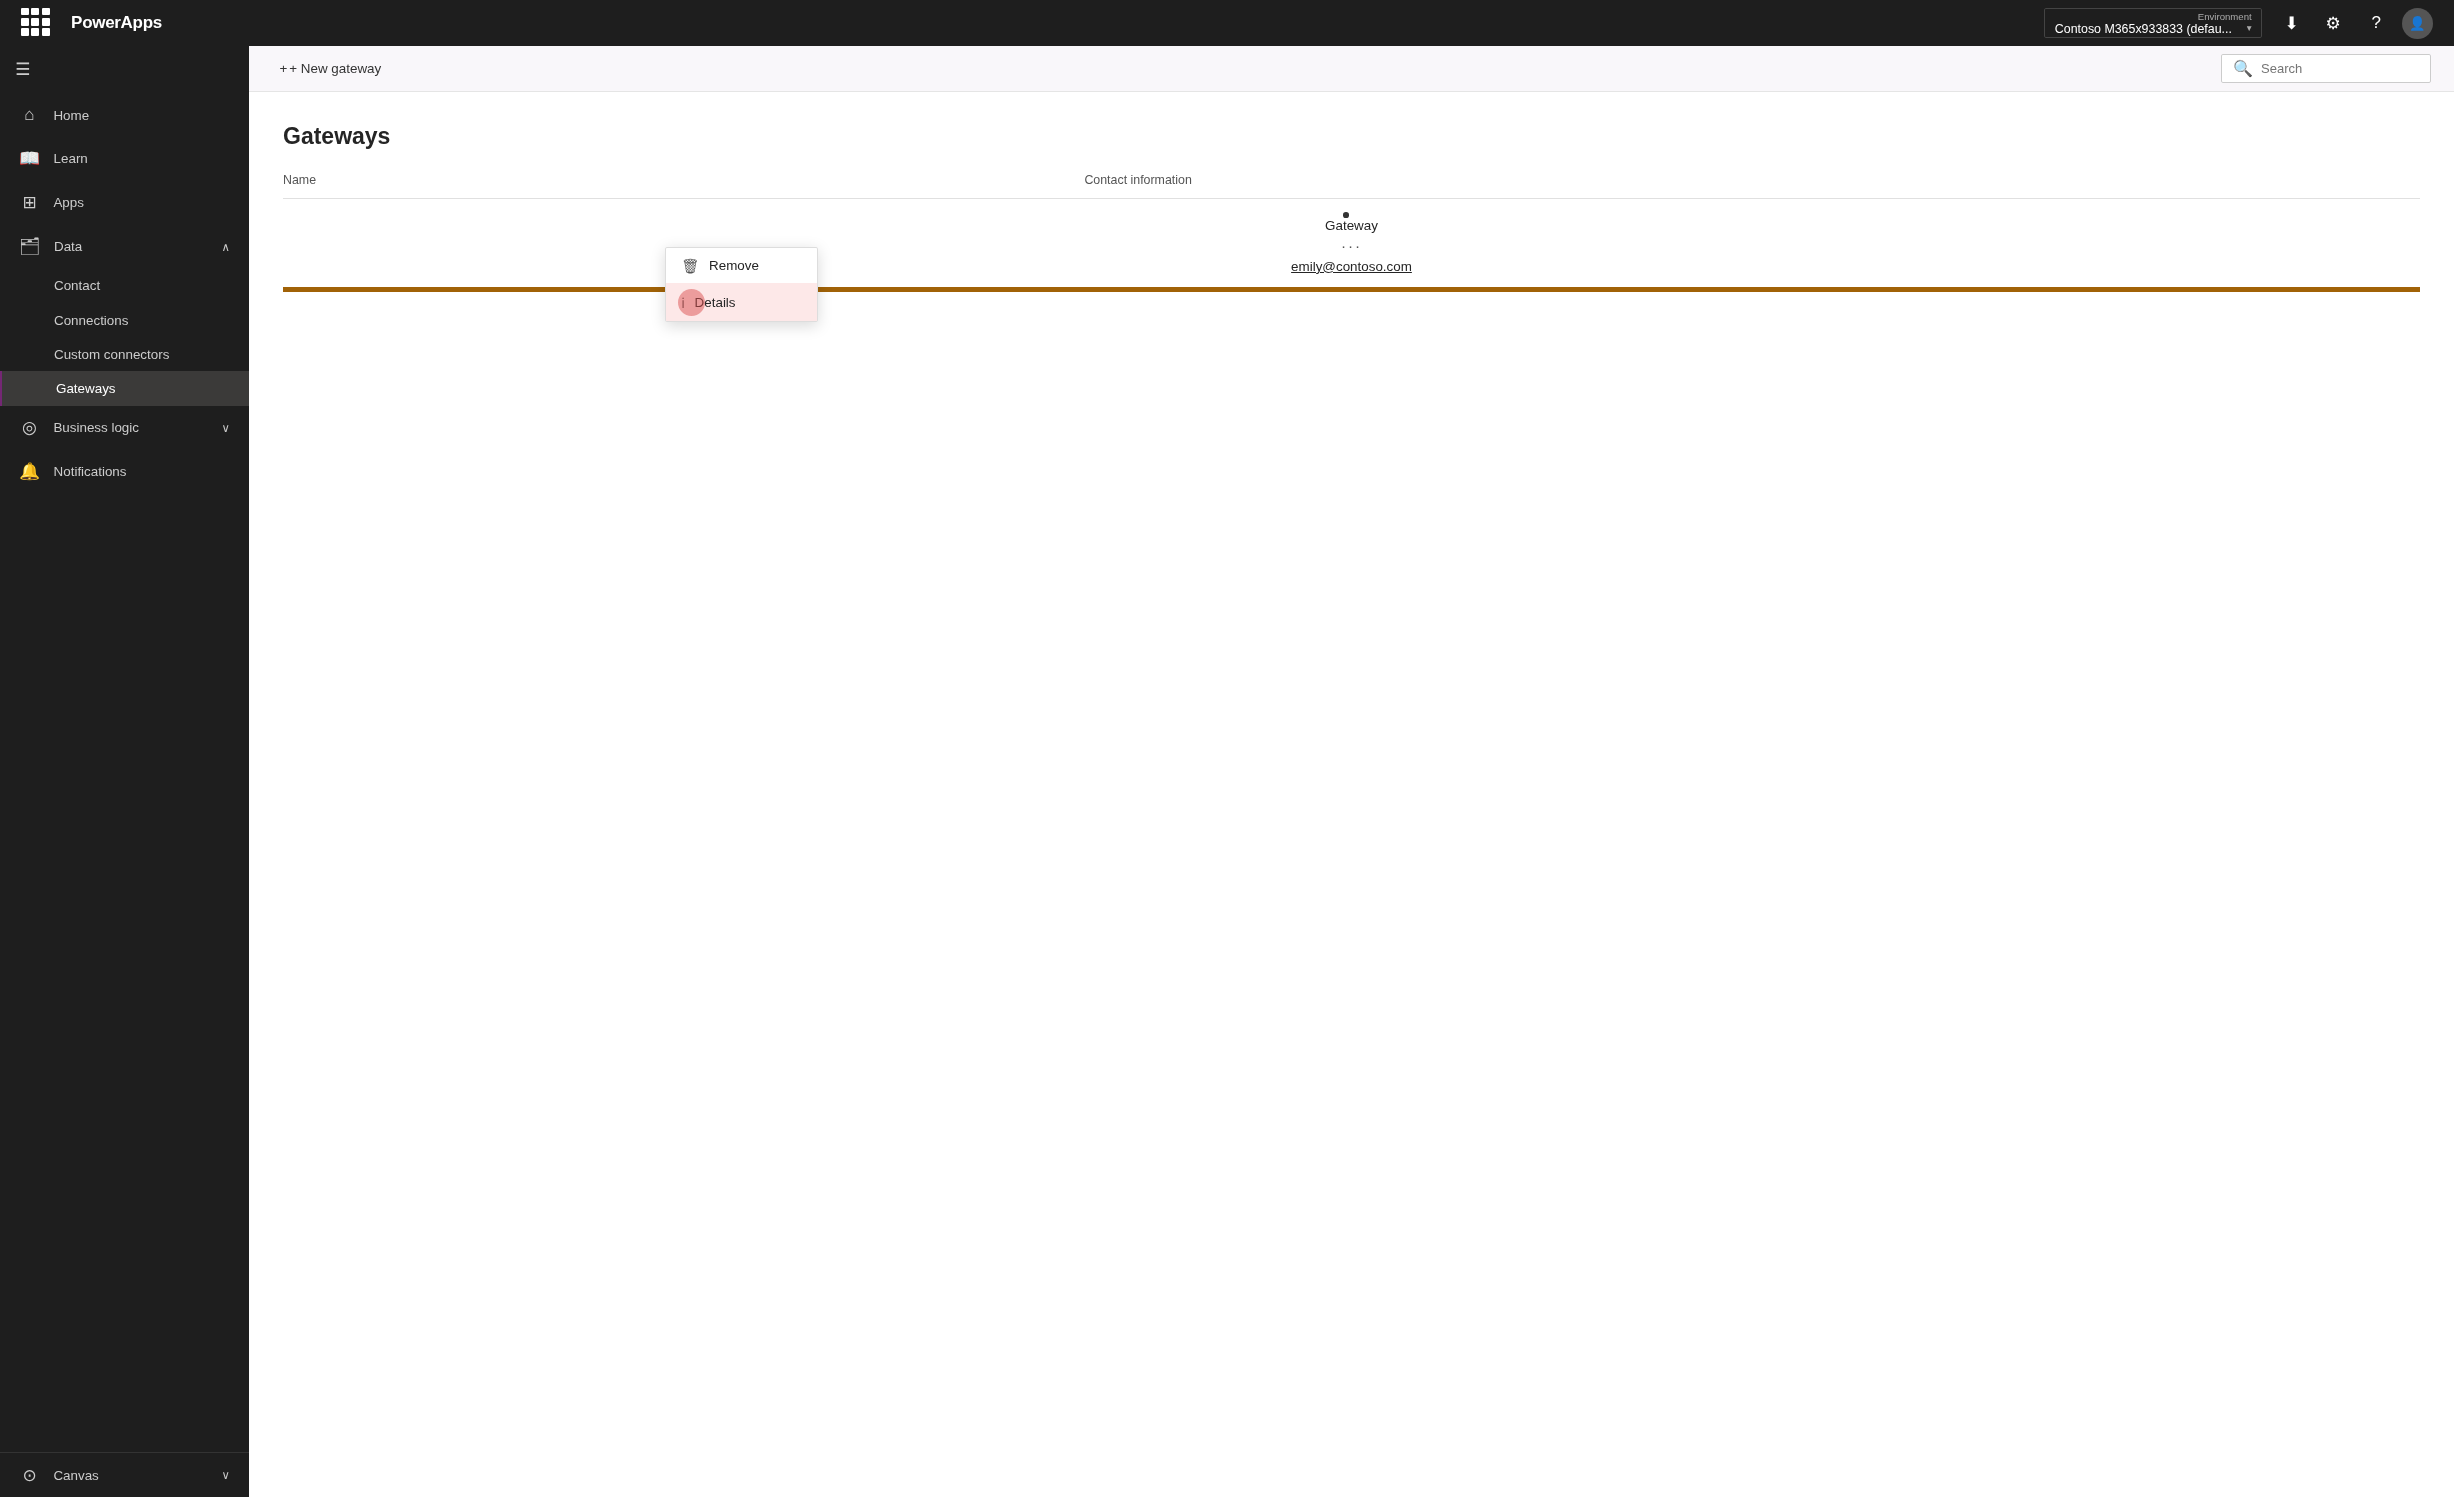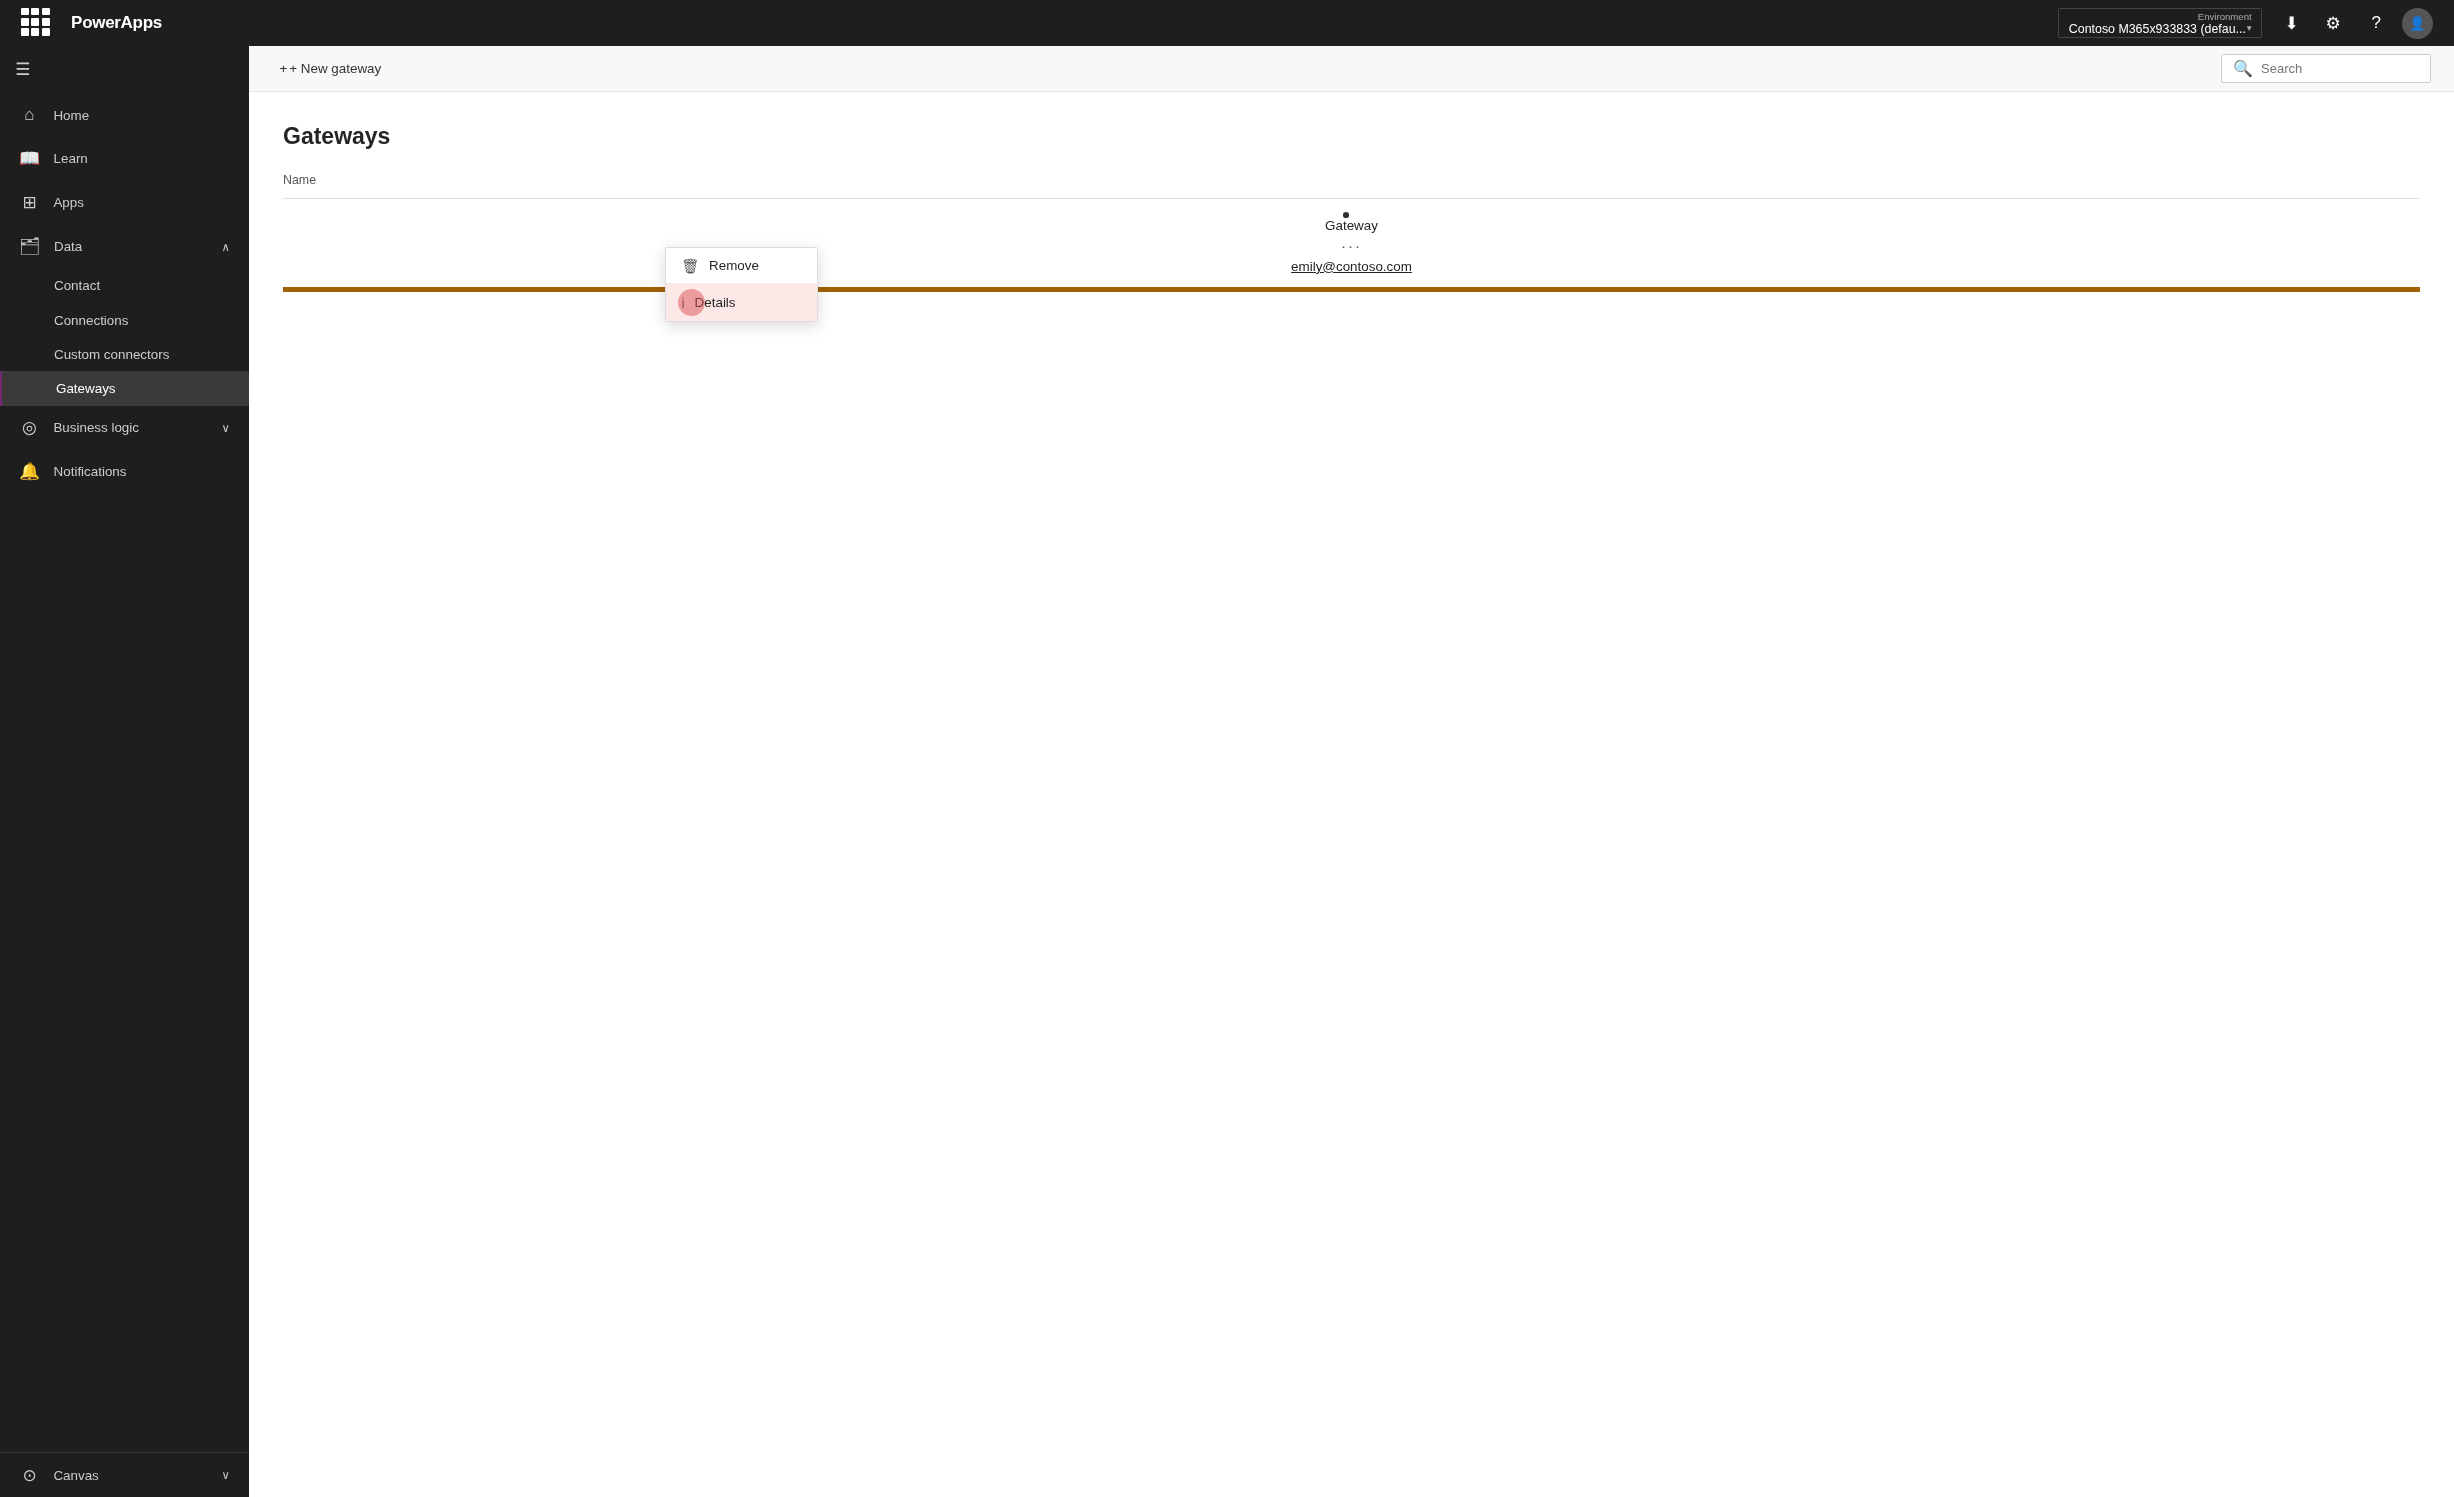--- a/index.html
+++ b/index.html
@@ -23,21 +23,21 @@
       gap: 2.9px; cursor: pointer;
     }
     .topbar-waffle span { background: #fff; border-radius: 1px; }
     .topbar-title { font-size: 17px; font-weight: 600; color: #fff; margin-left: 7.6px; letter-spacing: -0.3px; }
     .topbar-spacer { flex: 1; }
     .topbar-env {
       display: flex; flex-direction: column; align-items: flex-end; cursor: pointer;
       border: 1px solid #444; border-radius: 1.9px; padding: 1.9px 9.6px; margin-right: 5px;
     }
     .topbar-env-label { font-size: 9.6px; color: #aaa; }
-    .topbar-env-value { font-size: 12.4px; color: #fff; display: flex; gap: 1px; }
+    .topbar-env-value { font-size: 12.4px; color: #fff; display: flex; gap: 15px; }
     .topbar-env-value .chevron { font-size: 9.6px; color: #aaa; }
     .topbar-icon { color: #fff; font-size: 17px; cursor: pointer; padding: 0 9.6px; }
     .topbar-avatar {
       width: 31px; height: 31px; border-radius: 50%; background: #555;
       display: flex; align-items: center; justify-content: center; font-size: 13.4px; color: #fff; cursor: pointer;
     }
     .topbar-download { font-size: 17px; color: #fff; cursor: pointer; padding: 0 5.7px; }
 
     
     .main-layout { display: flex; flex: 1; overflow: hidden; }
@@ -264,20 +264,21 @@
         <span>🔍</span>
         <input type="text" placeholder="Search" style="">
       </div>
     </div>
 
     <div class="page-content">
       <h1 class="page-title">Gateways</h1>
 
       <div class="table-header">
         <div class="col-name">Name</div>
+        <div class="col-contact">Contact information</div>
       </div>
 
       <div class="table-row" style="position:relative;">
         <div class="row-indicator"></div>
         <div class="row-name">
           <span>Gateway</span>
         </div>
         <span class="row-dots">···</span>
         <div class="row-contact">emily@contoso.com</div>
 

